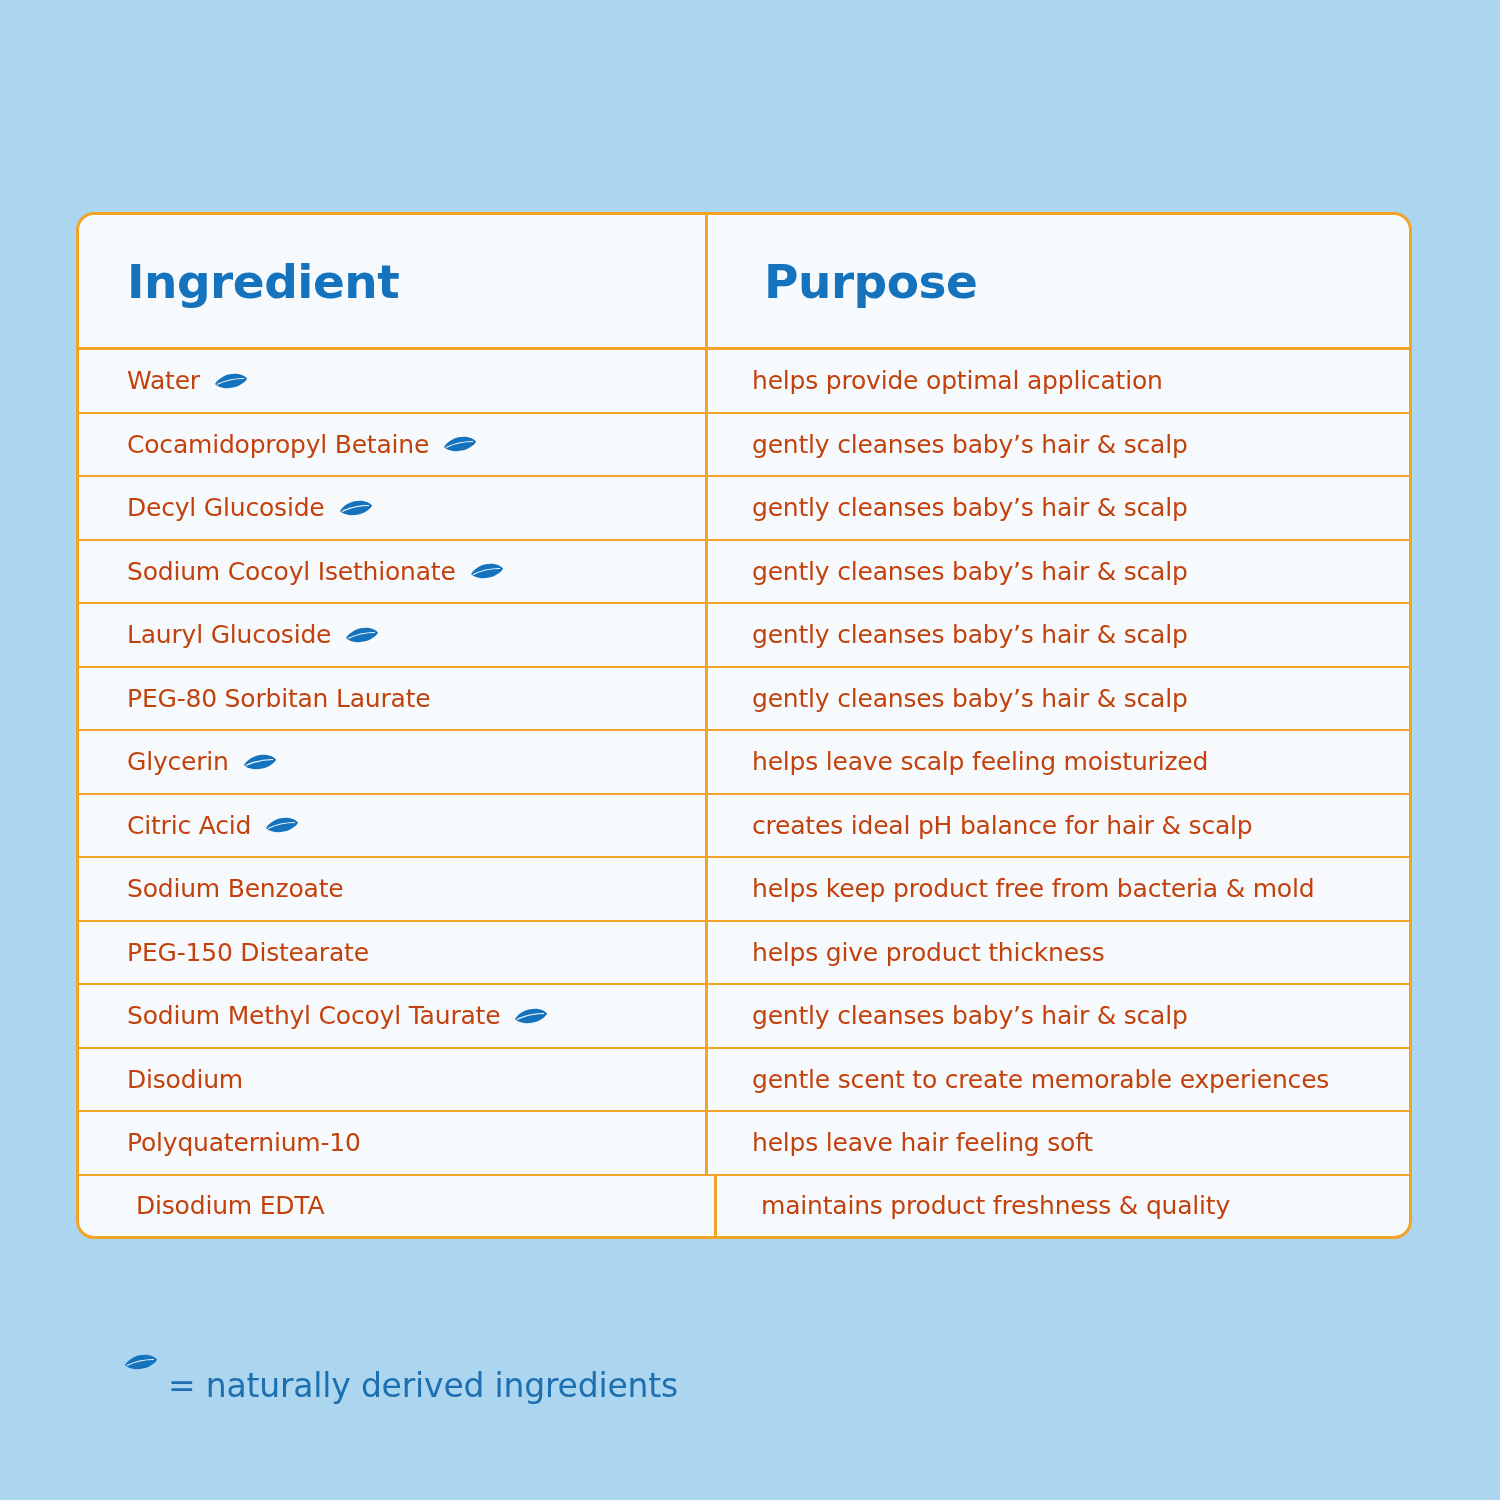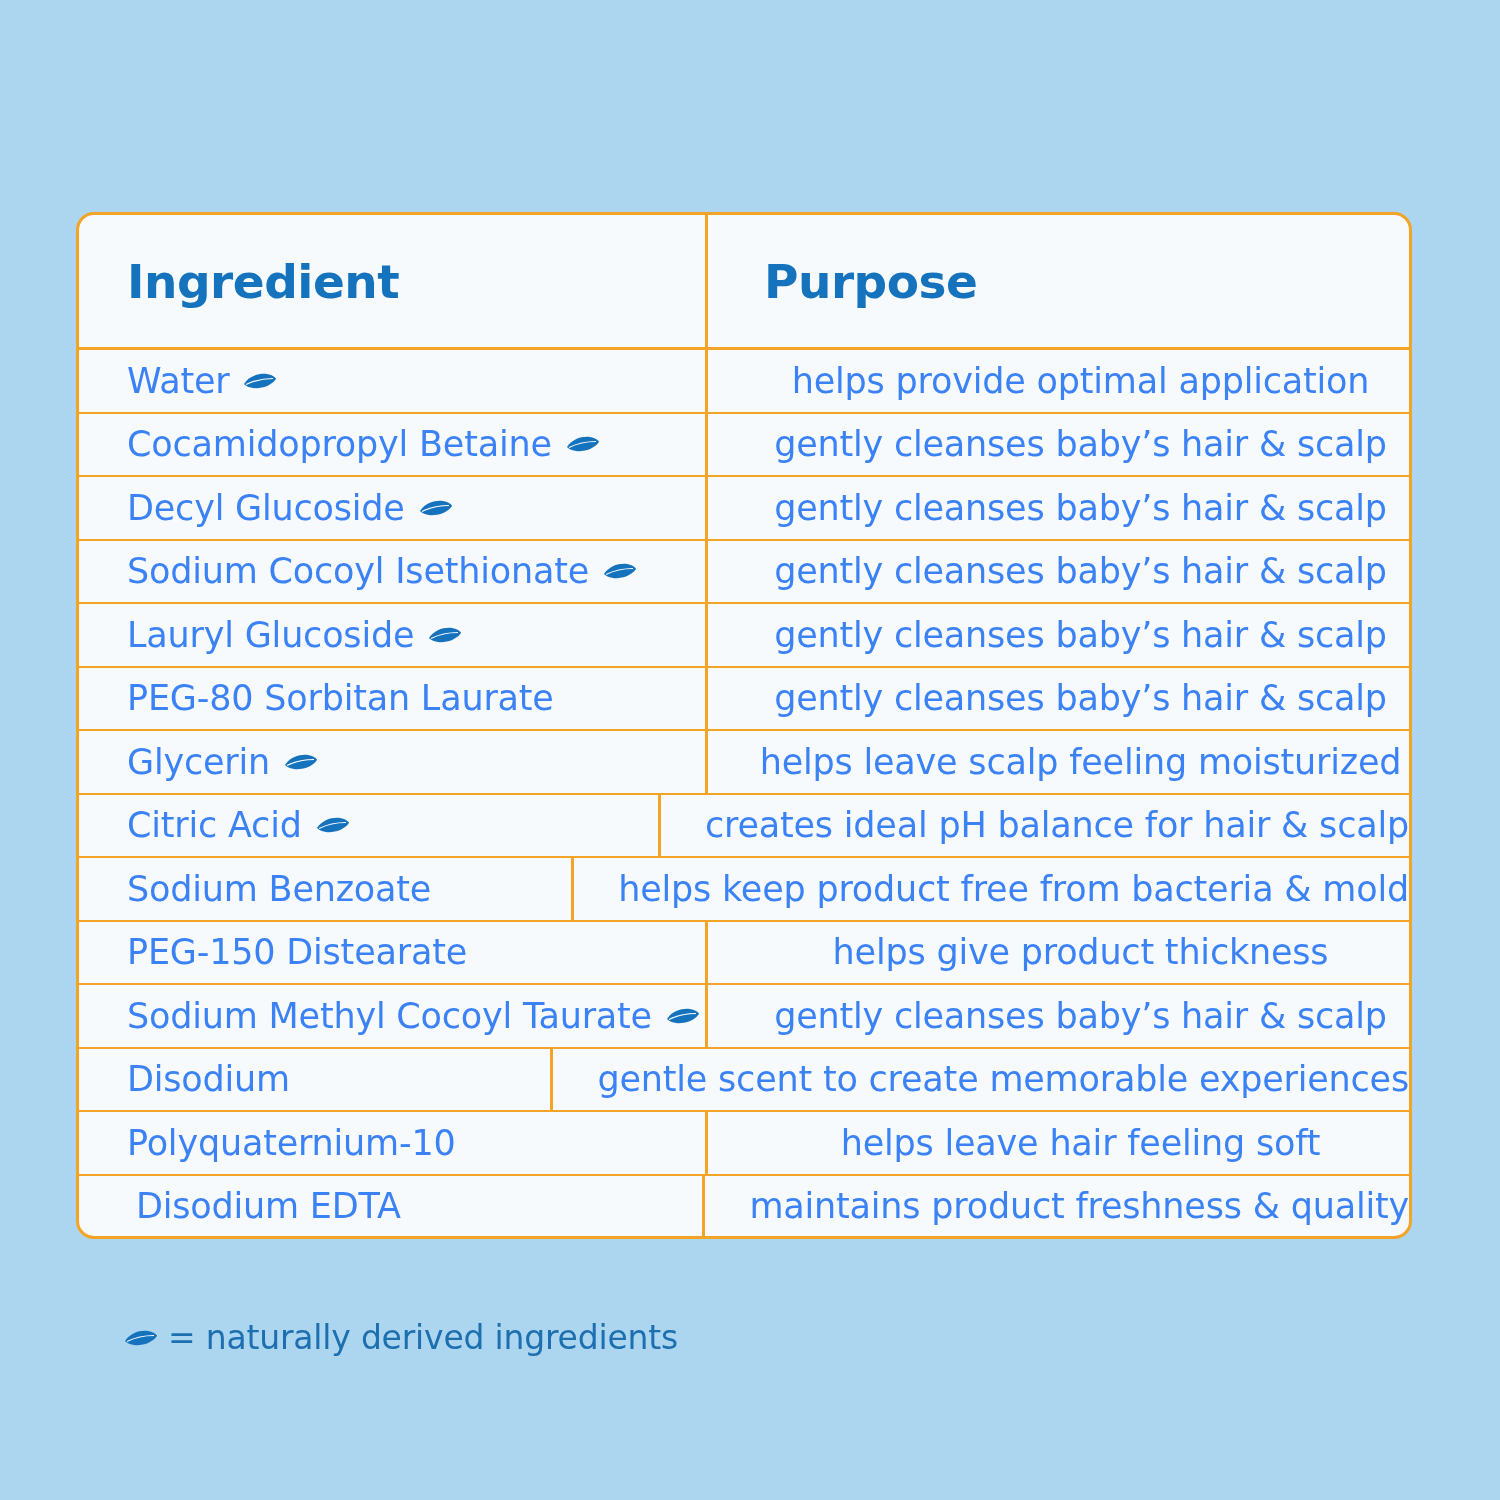--- a/index.html
+++ b/index.html
@@ -54,36 +54,35 @@
     padding-left: 56px;
   }
   .row {
     display: flex;
     height: 63.5px;
   }
   .row .cell {
     box-sizing: border-box;
     display: flex;
     align-items: center;
-    font-size: 35px;
-    color: #3b82f6;
+    font-size: 25px;
+    color: #c2410c;
     letter-spacing: -0.2px;
     white-space: nowrap;
   }
   .row .cell.col1 {
     width: 629px;
     padding-left: 48px;
     border-right: 3px solid #F3A326;
     border-bottom: 2px solid #F3A326;
   }
   .row .cell.col2 {
     flex: 1;
     padding-left: 44px;
     border-bottom: 2px solid #F3A326;
-    justify-content: center;
   }
   .row:last-child .cell.col1,
   .row:last-child .cell.col2 {
     border-bottom: none;
   }
   .row:last-child { height: 60px; margin-left: 9px; }
   .leaf {
     display: inline-block;
     margin-left: 14px;
     width: 34px;
@@ -98,21 +97,21 @@
     top: 1318px;
     display: flex;
     align-items: center;
     font-size: 33px;
     color: #1D6FB0;
   }
   .legend .leaf {
     margin-left: 0;
     margin-right: 10px;
   }
-  .legend-text { letter-spacing: -0.2px; }
+  .legend-text { letter-spacing: -0.2px; margin-top: 48px; }
 </style>
 </head>
 <body>
 
 <div class="page">
 
   <div class="table-card">
 
     <div class="thead">
       <div class="th col1">

